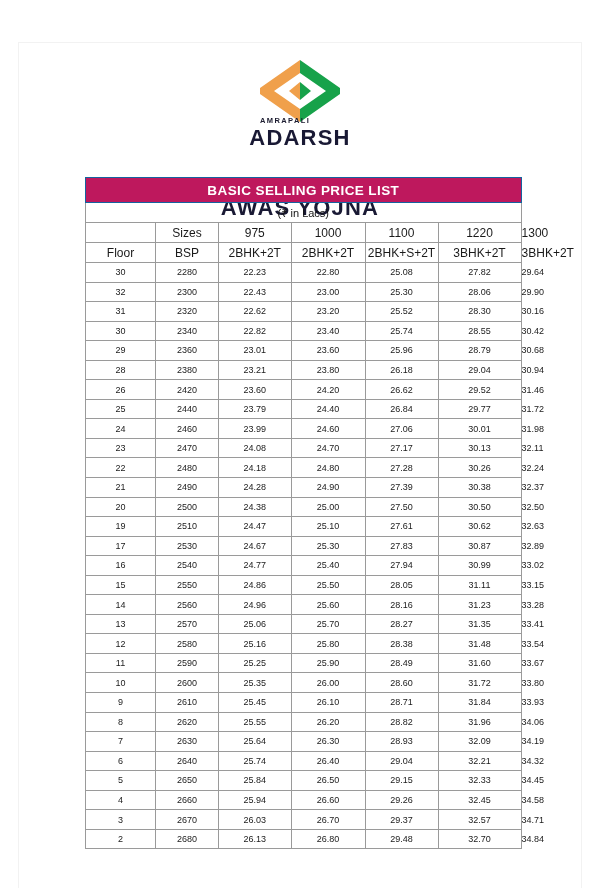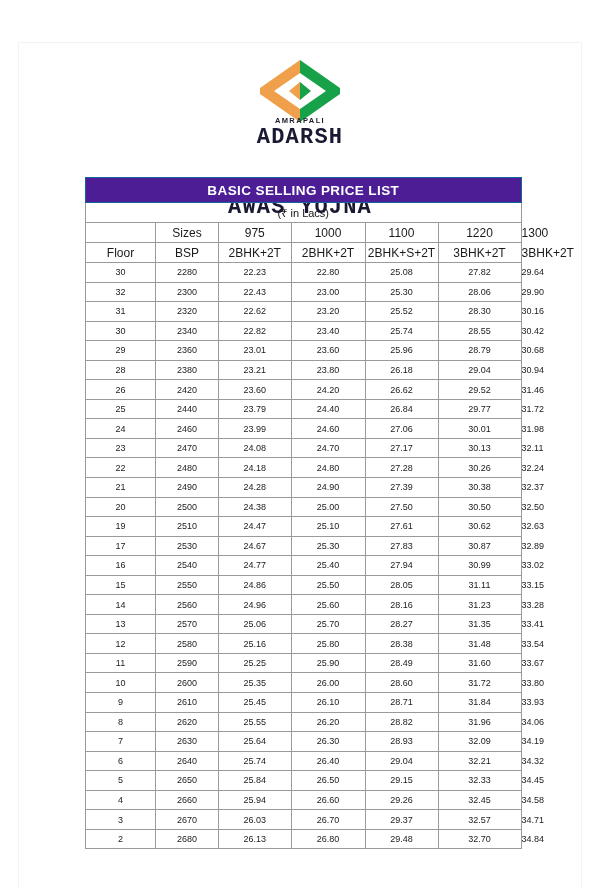--- a/index.html
+++ b/index.html
@@ -28,33 +28,33 @@
   }
   .logo-mark{
     position:relative;
     width:80px;height:62px;
   }
   .logo-mark svg{display:block;}
   .logo-amrapali{
     position:absolute;
     left:0;right:0;
     bottom:-3px;
-    text-align:center;
+    text-align:left;
     font-size:7.5px;
     font-weight:bold;
     letter-spacing:1.4px;
     color:#1b1b2f;
     font-family:"Liberation Sans", sans-serif;
   }
   .logo-name{
     margin-top:5px;
     text-align:center;
     color:#191934;
     font-weight:bold;
-    font-family:Liberation Mono, monospace;
+    font-family:Liberation Sans, sans-serif;
     line-height:1.02;
   }
   .logo-name .l1{
     display:block;
     font-size:22px;
     letter-spacing:1.2px;
   }
   .logo-name .l2{
     display:block;
     font-size:22px;
@@ -76,21 +76,21 @@
   }
   table.price td,table.price th{
     border:1px solid #9a9a9a;
     text-align:center;
     vertical-align:middle;
     color:#1a1a1a;
     font-weight:normal;
     padding:0;
   }
   tr.title-row td{
-    background:#4c1d95;
+    background:#be185d;
     color:#ffffff;
     font-size:13.5px;
     font-weight:bold;
     letter-spacing:0.4px;
     height:24px;
     border:1px solid #14639f;
   }
   tr.unit-row td{
     font-size:11px;
     height:19px;

